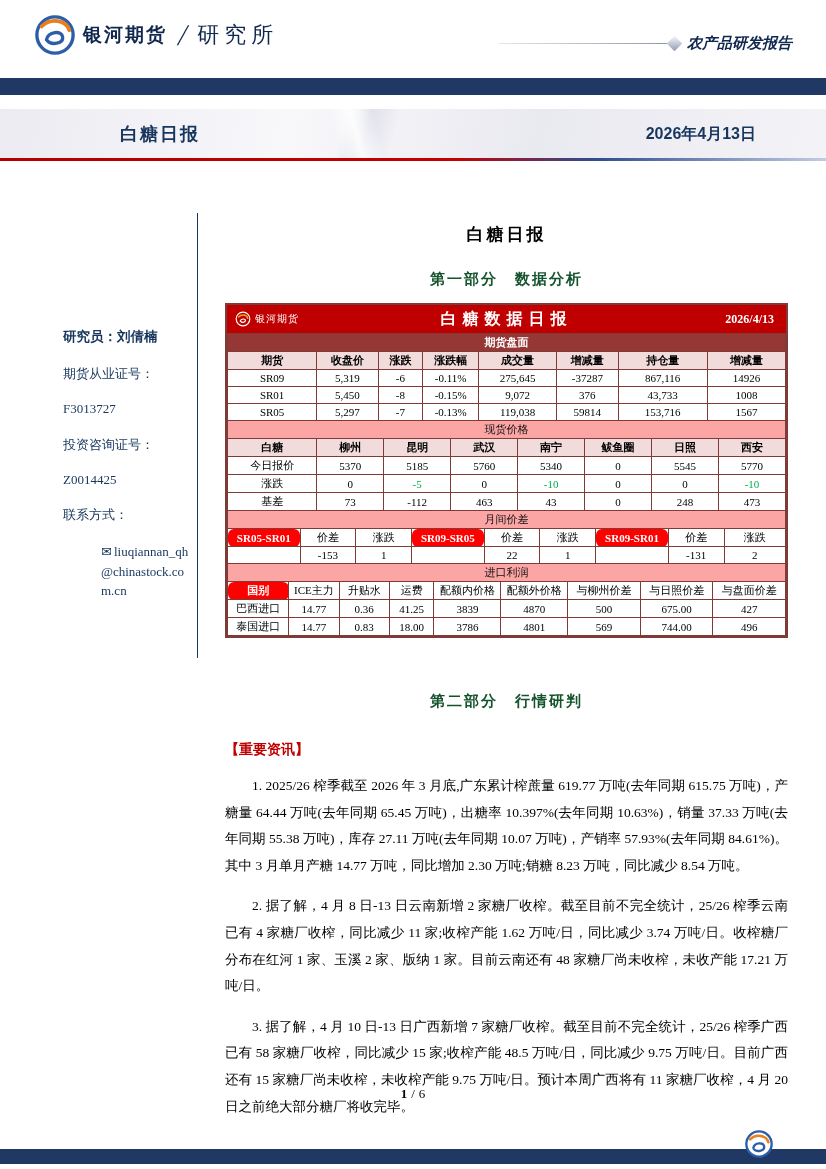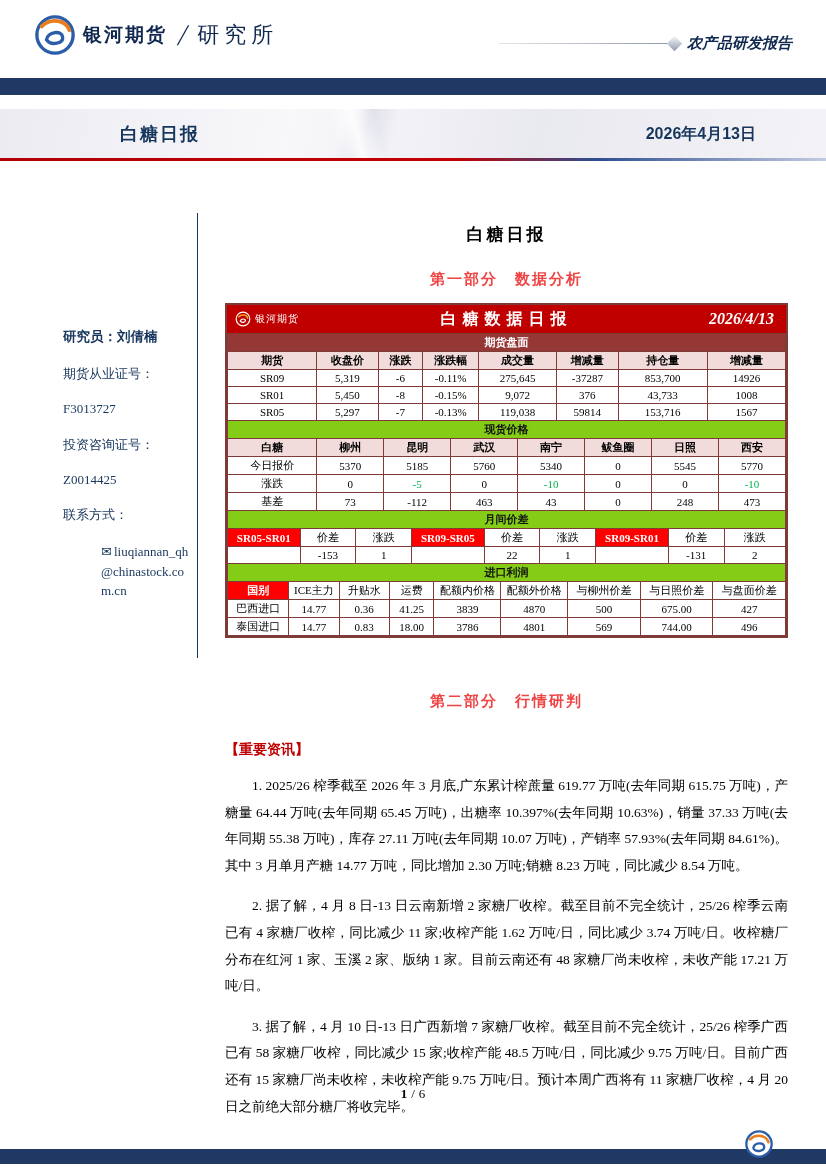--- a/index.html
+++ b/index.html
@@ -48,40 +48,40 @@
   .sb-item{ margin-bottom:19px; line-height:1.25; }
   .sb-email{ line-height:1.5; word-break:break-all; cursor:pointer;margin-left:38px; }
   .sb-email .env{ margin-right:2px; font-family:"DejaVu Sans",sans-serif; }
   .vline{ position:absolute; left:197px; top:213px; width:1px; height:445px; background:#17365d; }
 
   
   .main{ position:absolute; left:225px; top:213px; width:563px; }
   .doc-title{ margin-top:10px; text-align:center; font-size:17px; font-weight:bold;
               letter-spacing:3px; color:#000; }
   .part-title{ margin-top:24px; text-align:center; font-size:15px; font-weight:bold;
-               letter-spacing:2px; color:#ef4444; }
+               letter-spacing:2px; color:#14532d; }
   .part2{ margin-top:54px; }
 
   
   .report-table{ margin-top:14px; border:2px solid #7e3b38; }
   .rt-titlebar{ background:#c00000; height:28px; display:flex; align-items:center;
                 color:#fff; padding:0 8px; }
   .rt-logo{ display:flex; align-items:center; gap:4px; width:118px; }
   .rt-logo-text{ font-size:10px; letter-spacing:1px;
                  font-family:"Liberation Sans","DejaVu Sans",sans-serif; }
   .rt-title{ flex:1; text-align:center; font-size:16px; font-weight:bold; letter-spacing:6px; }
-  .rt-date{ width:118px; text-align:right; font-size:16px; font-weight:bold; padding-right:4px;font-style:italic; }
+  .rt-date{ width:118px; text-align:right; font-size:12px; font-weight:bold; padding-right:4px; }
   table.sec{ width:100%; border-collapse:collapse; table-layout:fixed; }
   table.sec + table.sec{ margin-top:-1px; }
   table.sec td{ border:1px solid #7e3b38; text-align:center; font-size:11px; height:17px;
                 padding:1px 2px; overflow:hidden; white-space:nowrap; }
   tr.band-dark td{ background:#943735; color:#fff; font-weight:bold; height:16px; }
-  tr.band-pink td{ background:#84cc16; color:#111; font-weight:bold; height:16px; }
+  tr.band-pink td{ background:#fca5a5; color:#111; font-weight:normal; height:16px; }
   tr.head td{ background:#f2dbdb; font-weight:bold; }
-  td.redcell{ background:#fe0000; color:#fff; font-weight:bold; font-size:10.5px; }
+  td.redcell{ background:#fe0000; color:#fff; font-weight:bold; font-size:10.5px;border-radius:6px; }
   td.green{ color:#00b050; }
 
   
   .news-heading{ margin-top:30px; font-size:14px; font-weight:bold; color:#c00000; }
   .body-para{ margin-top:14px; font-size:13.5px; line-height:1.97; text-align:justify;
               text-indent:2em; color:#000; }
 
   
   .page-num{ position:absolute; left:0; right:0; top:1086px; text-align:center; font-size:13px; }
   .page-num b{ margin-right:4px; }
@@ -177,21 +177,21 @@
               <td>持仓量</td>
               <td>增减量</td>
             </tr>
             <tr>
               <td>SR09</td>
               <td>5,319</td>
               <td>-6</td>
               <td>-0.11%</td>
               <td>275,645</td>
               <td>-37287</td>
-              <td>853,700</td>
+              <td>867,116</td>
               <td>14926</td>
             </tr>
             <tr>
               <td>SR01</td>
               <td>5,450</td>
               <td>-8</td>
               <td>-0.15%</td>
               <td>9,072</td>
               <td>376</td>
               <td>43,733</td>

